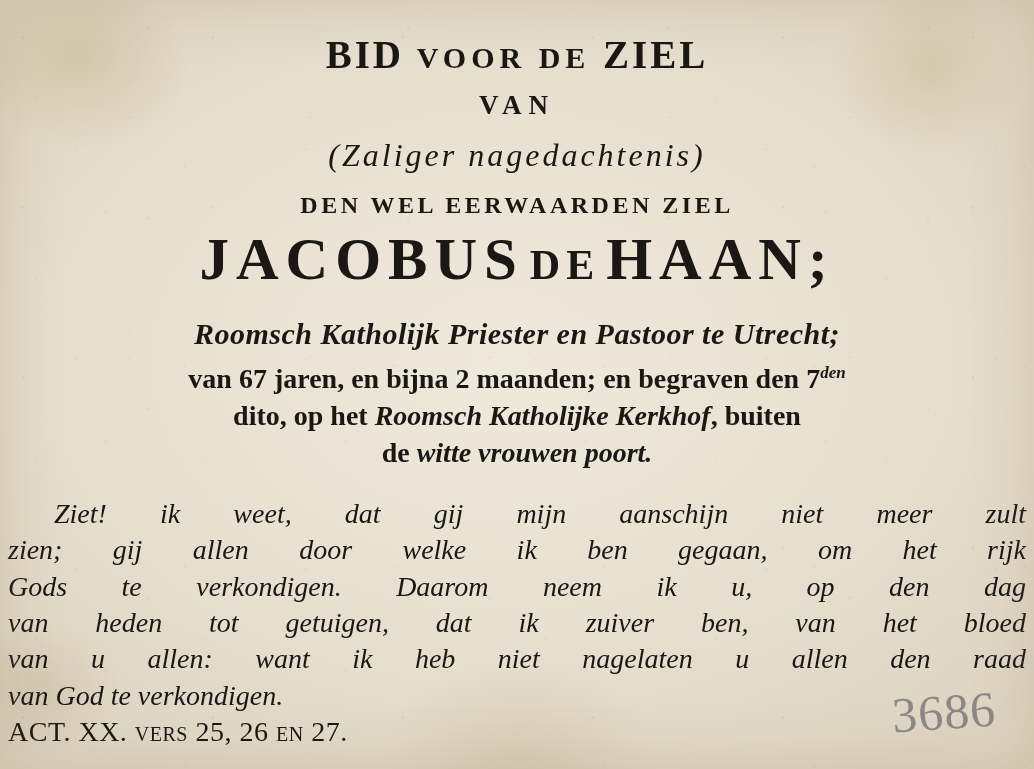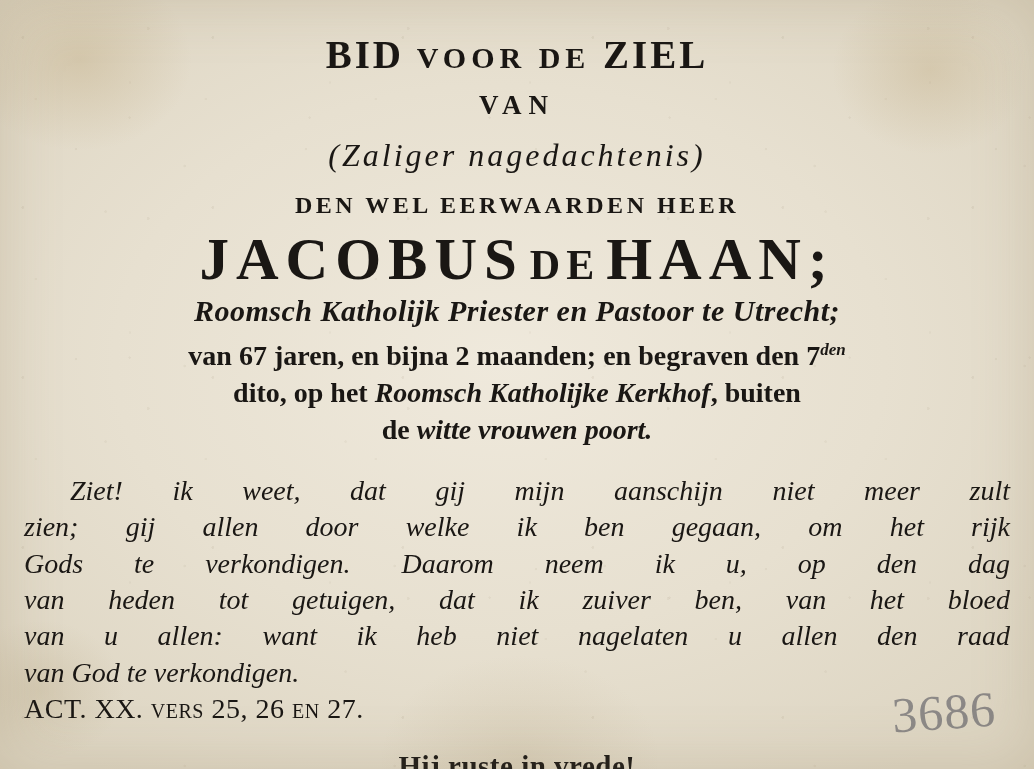--- a/index.html
+++ b/index.html
@@ -104,21 +104,21 @@
     font-size: 42px;
     letter-spacing: 6px;
     padding: 0 6px;
   }
 
   .title-it {
     font-size: 30px;
     font-style: italic;
     font-weight: bold;
     letter-spacing: .5px;
-    margin-top: 3px;
+    margin-top: 26px;
   }
 
   .detail {
     font-size: 28px;
     font-weight: bold;
     line-height: 1.32;
     margin-top: 10px;
     padding: 0 34px;
   }
   .detail i { font-style: italic; }
@@ -126,21 +126,21 @@
     font-size: 17px;
     vertical-align: super;
     font-style: italic;
   }
 
   .quote {
     font-size: 28px;
     font-style: italic;
     line-height: 1.30;
     margin-top: 24px;
-    padding: 0 24px;
+    padding: 0 8px;
     text-align: justify;
     text-align-last: justify;
   }
   .quote .firstline { padding-left: 46px; }
   .quote .ref {
     font-style: normal;
     font-variant: small-caps;
     letter-spacing: .5px;
   }
   .quote .lastrow {
@@ -187,21 +187,21 @@
     <div class="line l1">
       <span>BID</span>
       <span class="small">VOOR DE</span>
       <span>ZIEL</span>
     </div>
 
     <div class="line l2">VAN</div>
 
     <div class="line l3">(Zaliger nagedachtenis)</div>
 
-    <div class="line l4">DEN WEL EERWAARDEN HEER</div>
+    <div class="line l4">DEN WEL EERWAARDEN ZIEL</div>
 
     <div class="line name">
       <span>JACOBUS</span><span class="de">DE</span><span>HAAN;</span>
     </div>
 
     <div class="line title-it">Roomsch Katholijk Priester en Pastoor te Utrecht;</div>
 
     <div class="detail">
       <div>
         <span>van 67 jaren, en bijna 2 maanden; en begraven den 7</span><span class="sup">den</span>

